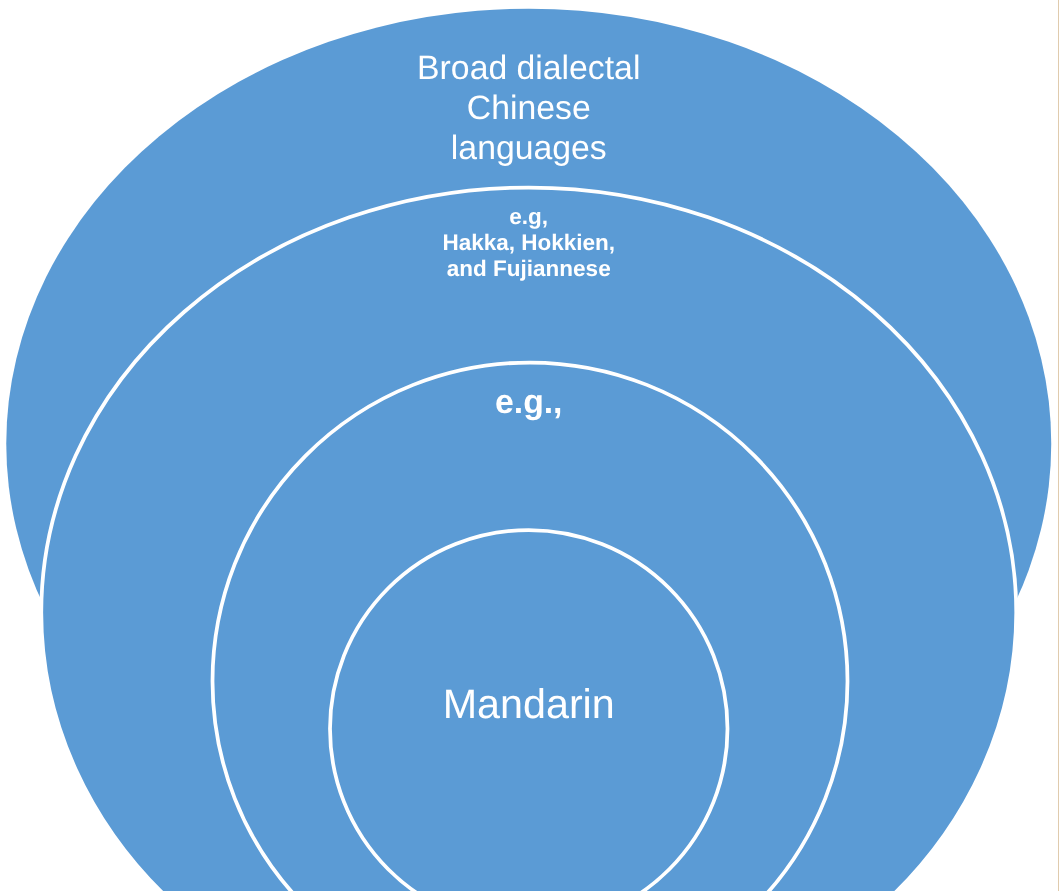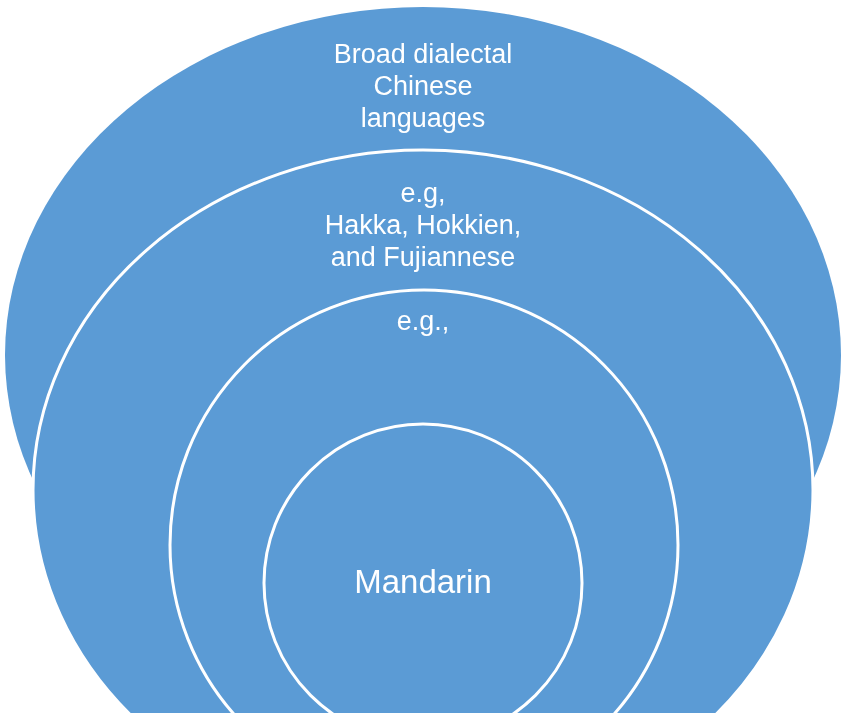--- a/index.html
+++ b/index.html
@@ -37,42 +37,42 @@
     -webkit-font-smoothing: antialiased;
   }
   #label-outer {
     left: 173px;
     top: 39px;
     width: 500px;
     font-size: 27px;
   }
   #label-ring2 {
     left: 173px;
-    top: 178px;
+    top: 163px;
     width: 500px;
-    font-size: 27px;
+    font-size: 18px;
+    font-weight: bold;
   }
   #label-ring3-lead {
     left: 173px;
     top: 306px;
     width: 500px;
     font-size: 27px;
   }
   #label-ring3-body {
     left: 173px;
     top: 354px;
     width: 500px;
     font-size: 27px;
   }
   #label-core {
     left: 223px;
     top: 544px;
     width: 400px;
     font-size: 33px;
-    margin-top: 19px;
   }
 </style>
 </head>
 <body>
 
 <div id="diagram-stage" style="background: #a16207;">
 
   <svg id="venn-svg" viewBox="0 0 847 713" xmlns="http://www.w3.org/2000/svg">
     <rect x="0" y="0" width="847" height="713" fill="#ffffff"></rect>
 
@@ -86,18 +86,18 @@
   </svg>
 
   <div class="label-block" id="label-outer" style="color: rgb(255, 255, 255);">Broad  dialectal
 Chinese
 languages</div>
 
   <div class="label-block" id="label-ring2" style="color: rgb(255, 255, 255);">e.g,
 Hakka, Hokkien,
 and Fujiannese</div>
 
-  <div class="label-block" id="label-ring3-lead" style="color: rgb(255, 255, 255);">e.g.,</div>
+  <div class="label-block" id="label-ring3-lead" style="color: rgb(255, 255, 255); font-weight: bold;">e.g.,</div>
 
 
   <div class="label-block" id="label-core" style="color: rgb(255, 255, 255);">Mandarin</div>
 
 </div>
 
 </body></html>

